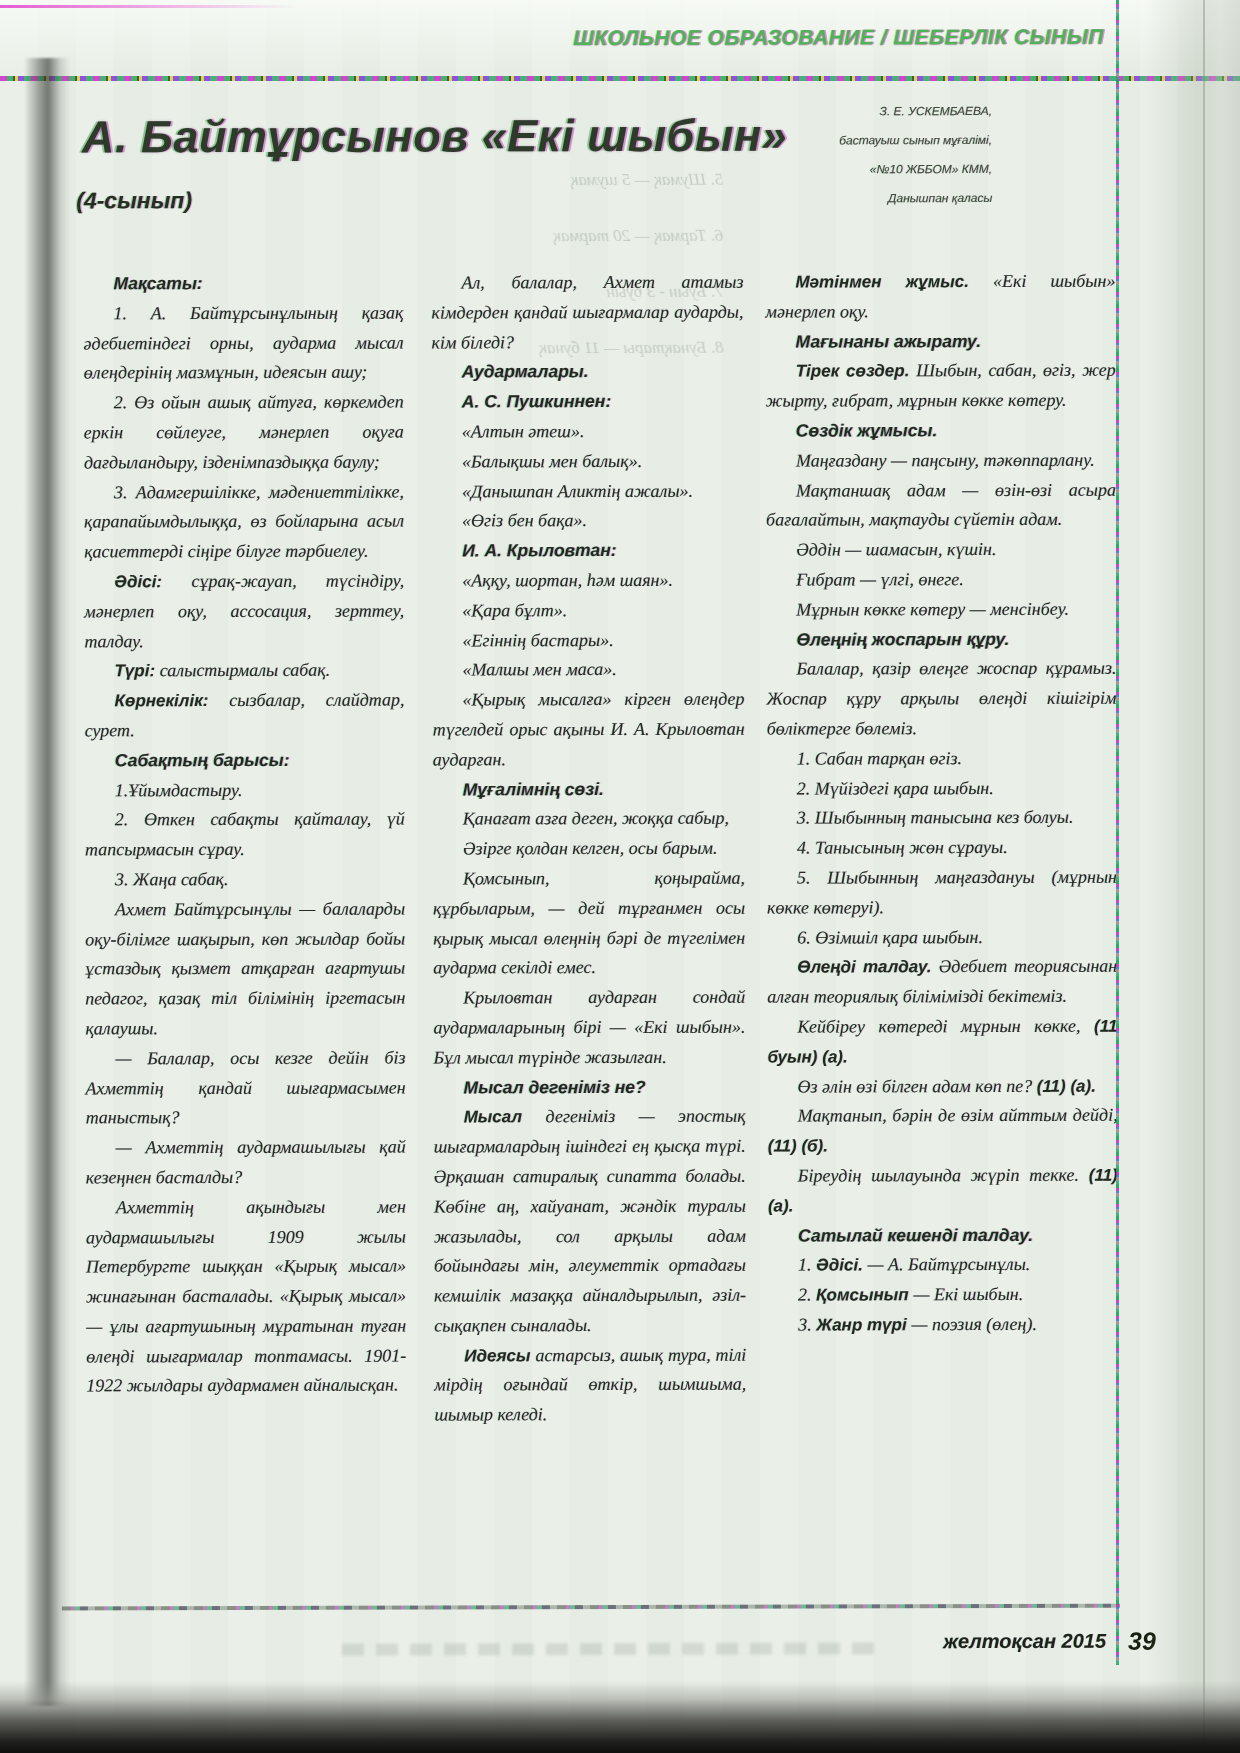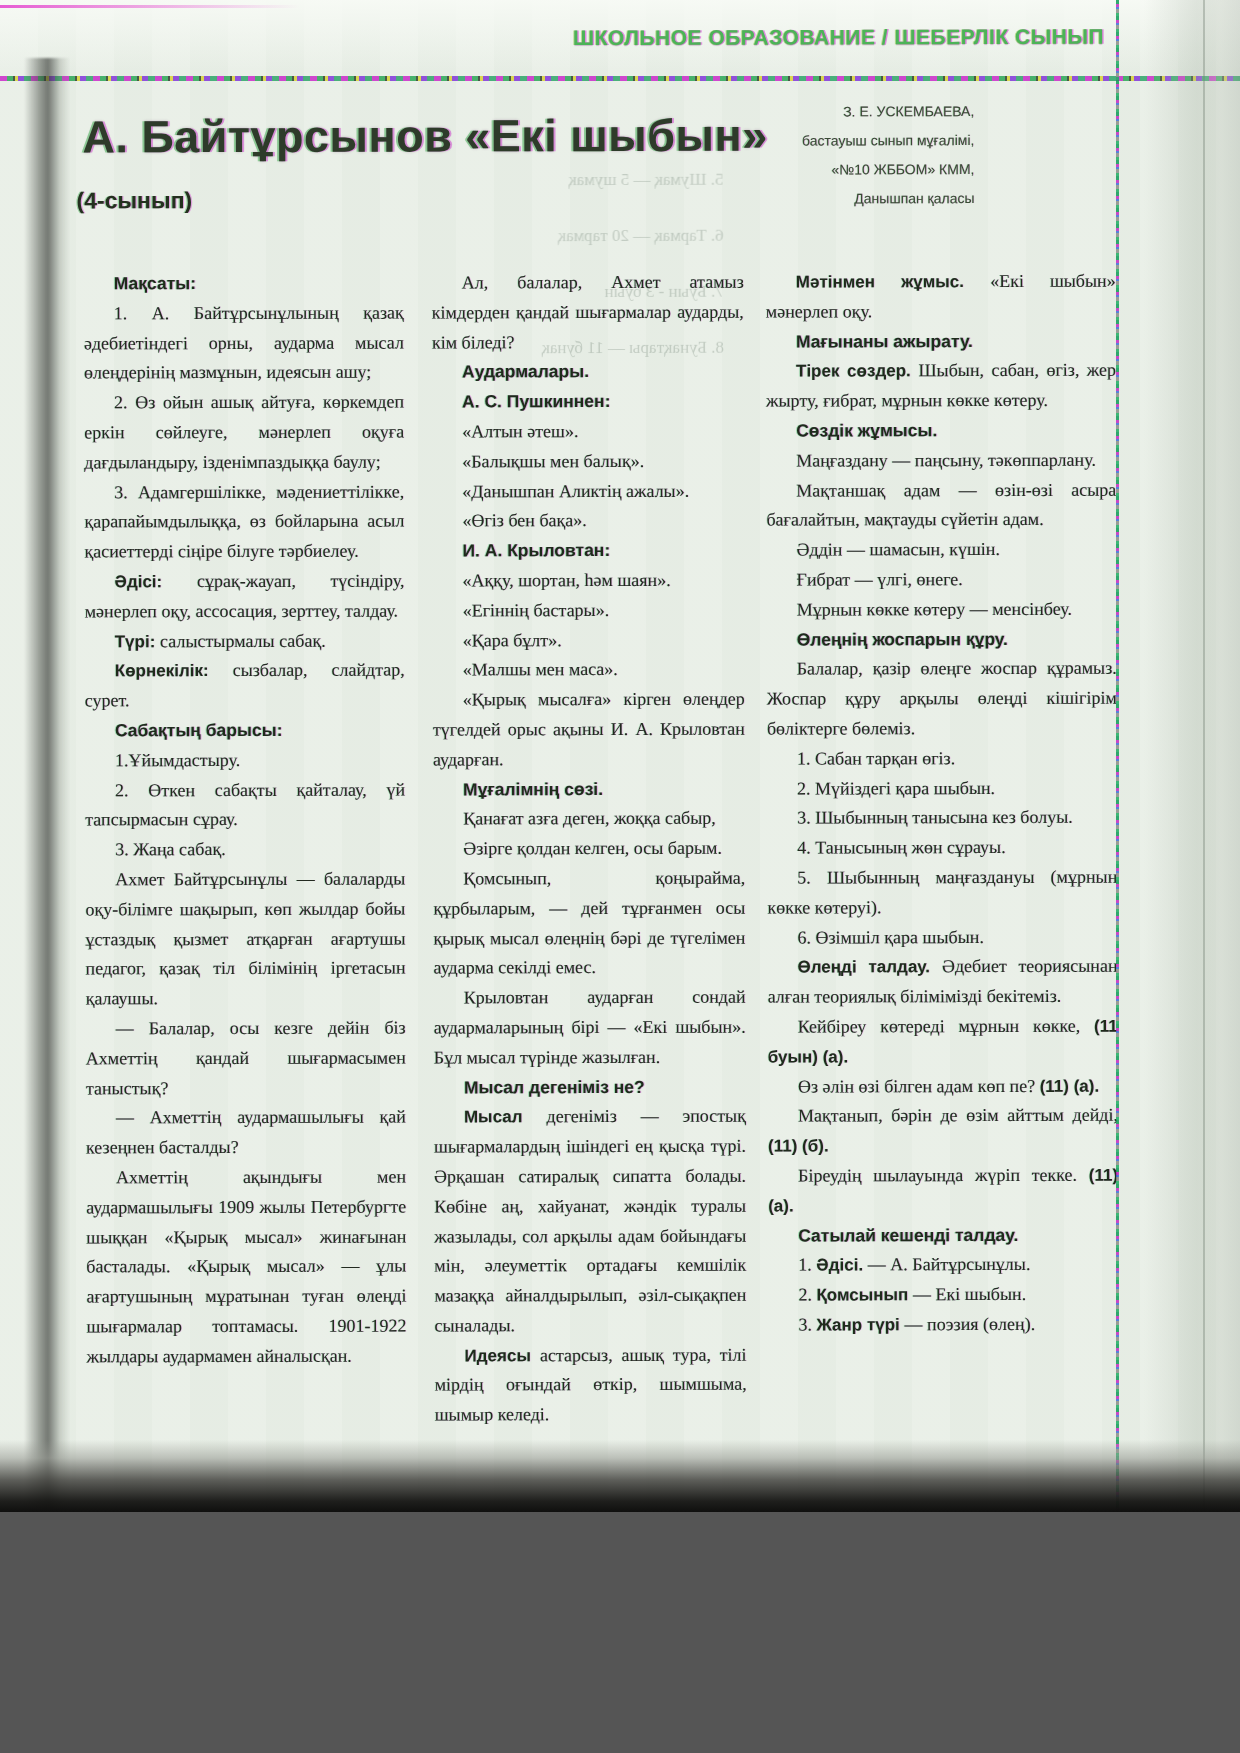--- a/index.html
+++ b/index.html
@@ -1,22 +1,22 @@
 <!DOCTYPE html>
 <html lang="kk"><head>
 <meta charset="utf-8">
 <style>
   html,body{margin:0;padding:0;background:#555;}
   .scan{
-    position:relative; width:1240px; height:1512px; overflow:hidden;
+    position:relative; width:1240px; height:1753px; overflow:hidden;
     background:
       linear-gradient(180deg, rgba(248,251,246,.9) 0, rgba(248,251,246,0) 70px),
       repeating-linear-gradient(90deg, rgba(255,255,255,.04) 0 38px, rgba(170,190,170,.05) 38px 76px),
       #e9efe7;
-    font-family:"Liberation Serif", serif; color:#232a20;
+    font-family:"Liberation Serif", serif; color:#232a20;font-style:italic;
   }
   .content-tilt{position:absolute; inset:0; transform:rotate(-0.15deg);}
   
   .top-magenta-line{position:absolute; left:0; top:5px; width:300px; height:3px;
     background:linear-gradient(90deg, rgba(225,40,200,.75), rgba(225,40,200,0)); z-index:6;}
   .left-shadow-band{position:absolute; left:24px; top:58px; width:46px; height:1648px; z-index:5;
     background:linear-gradient(90deg, rgba(233,239,231,0), rgba(75,80,73,.45) 30%, rgba(45,48,44,.62) 52%, rgba(110,115,106,.25) 78%, rgba(233,239,231,0));
     filter:blur(1.2px);}
   .bottom-dark-band{position:absolute; left:0; bottom:0; width:100%; height:72px; z-index:7;
     background:linear-gradient(180deg, rgba(233,239,231,0) 0, rgba(150,153,146,.55) 25%, rgba(70,70,66,.85) 55%, rgba(24,24,22,.97) 85%, #0f0f0e 100%);}
@@ -37,22 +37,22 @@
     font-family:"Liberation Sans", sans-serif; font-weight:700; font-size:21px; letter-spacing:.5px;
     color:#3fae4c; opacity:.92;
     text-shadow:1.5px 0 0 rgba(214,40,214,.55), -1px 0 0 rgba(120,200,40,.5), 0 1px 1px rgba(80,0,80,.25);}
   .page-title{position:absolute; left:84px; top:110px; z-index:2;
     font-family:"Liberation Sans", sans-serif; font-weight:700; font-size:45px; letter-spacing:.5px;
     color:#2e3b2a;
     text-shadow:2px 0 0 rgba(205,20,205,.4), -2px 0 0 rgba(40,170,60,.45), 0 0 3px rgba(90,30,90,.3);}
   .grade{position:absolute; left:78px; top:186px; z-index:2;
     font-family:"Liberation Sans", sans-serif; font-weight:700; font-size:23px; color:#24301f;
     text-shadow:1.2px 0 0 rgba(205,20,205,.35), -1.2px 0 0 rgba(40,170,60,.4);}
-  .author-block{position:absolute; top:98px; right:264px; z-index:2; text-align:right;
-    font-family:"Liberation Sans", sans-serif; font-size:14px; line-height:29px; color:#3a4a35;
+  .author-block{position:absolute; top:98px; right:246px; z-index:2; text-align:right;
+    font-family:"Liberation Sans", sans-serif; font-size:12px; line-height:29px; color:#3a4a35;
     text-shadow:.6px 0 0 rgba(205,20,205,.25), -.6px 0 0 rgba(40,170,60,.3);margin-left:14px;}
   
   .ghost-col2{position:absolute; left:415px; top:152px; width:310px; z-index:1;
     transform:scaleX(-1); opacity:.26; filter:blur(.4px);
     font-size:17px; line-height:56px; color:#55695a;}
   .ghost-col2 p{margin:0;}
   
   .columns{position:absolute; left:85px; top:268px; width:1032px; z-index:2;}
   .col{position:absolute; top:0;}
   .col-1{left:0;   width:320px;}
@@ -126,22 +126,22 @@
       <div class="col col-2">
           <p class="bp"><span>Ал, балалар, Ахмет атамыз кімдерден қандай шығармалар аударды, кім біледі?</span></p>
           <p class="bh"><b>Аудармалары.</b></p>
           <p class="bh"><b>А. С. Пушкиннен:</b></p>
           <p class="bp"><span>«Алтын әтеш».</span></p>
           <p class="bp"><span>«Балықшы мен балық».</span></p>
           <p class="bp"><span>«Данышпан Аликтің ажалы».</span></p>
           <p class="bp"><span>«Өгіз бен бақа».</span></p>
           <p class="bh"><b>И. А. Крыловтан:</b></p>
           <p class="bp"><span>«Аққу, шортан, һәм шаян».</span></p>
+          <p class="bp"><span>«Қара бұлт».</span></p>
           <p class="bp"><span>«Егіннің бастары».</span></p>
-          <p class="bp"><span>«Қара бұлт».</span></p>
           <p class="bp"><span>«Малшы мен маса».</span></p>
           <p class="bp"><span>«Қырық мысалға» кірген өлеңдер түгелдей орыс ақыны И. А. Крыловтан аударған.</span></p>
           <p class="bh"><b>Мұғалімнің сөзі.</b></p>
           <p class="bp"><span>Қанағат азға деген, жоққа сабыр,</span></p>
           <p class="bp"><span>Әзірге қолдан келген, осы барым.</span></p>
           <p class="bp"><span>Қомсынып, қоңырайма, құрбыларым, — дей тұрғанмен осы қырық мысал өлеңнің бәрі де түгелімен аударма секілді емес.</span></p>
           <p class="bp"><span>Крыловтан аударған сондай аудармаларының бірі — «Екі шыбын». Бұл мысал түрінде жазылған.</span></p>
           <p class="bh"><b>Мысал дегеніміз не?</b></p>
           <p class="bp"><b>Мысал </b><span>дегеніміз — эпостық шығармалардың ішіндегі ең қысқа түрі. Әрқашан сатиралық сипатта болады. Көбіне аң, хайуанат, жәндік туралы жазылады, сол арқылы адам бойындағы мін, әлеуметтік ортадағы кемшілік мазаққа айналдырылып, әзіл-сықақпен сыналады.</span></p>
           <p class="bp"><b>Идеясы </b><span>астарсыз, ашық тура, тілі мірдің оғындай өткір, шымшыма, шымыр келеді.</span></p>

